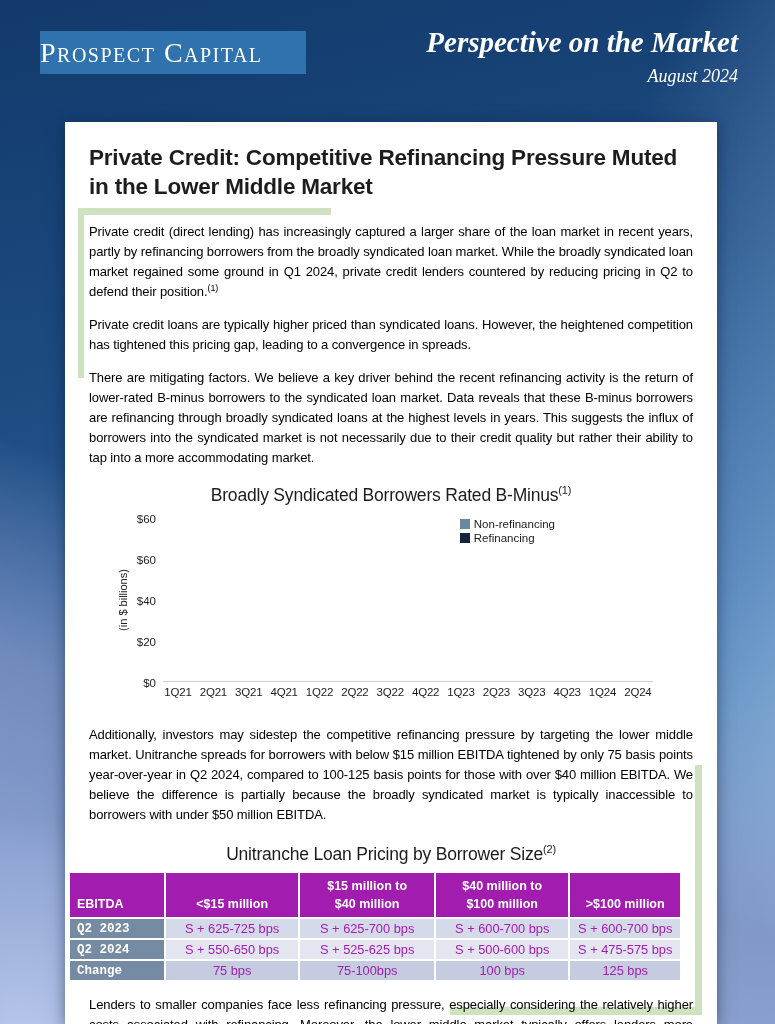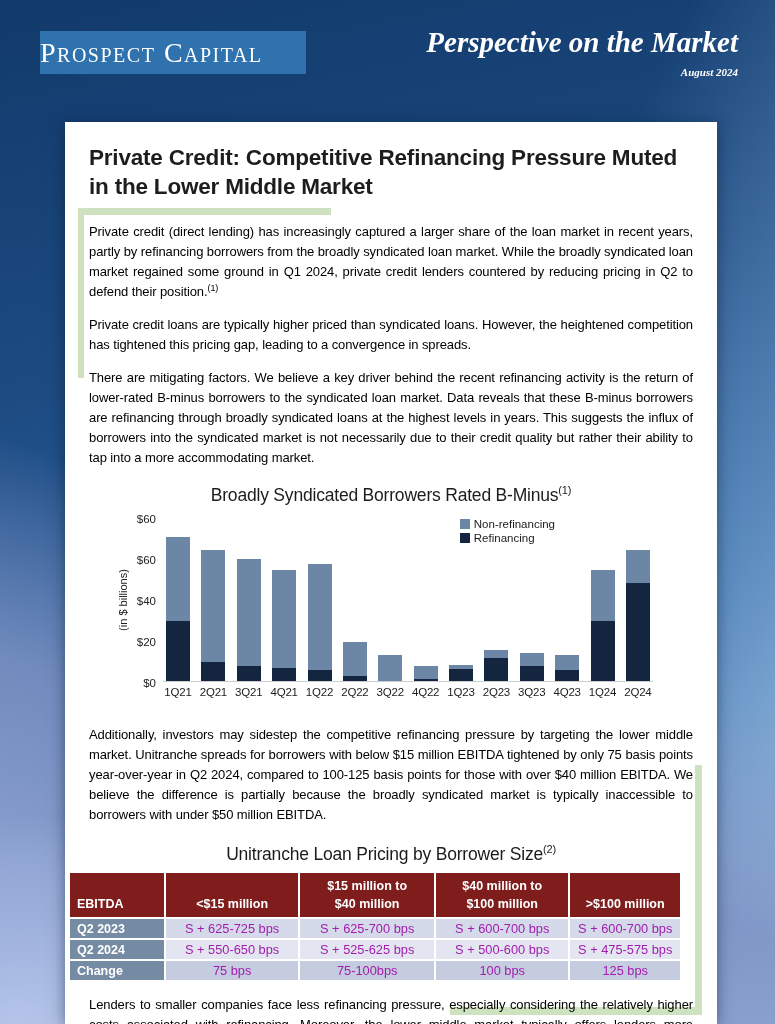--- a/index.html
+++ b/index.html
@@ -28,22 +28,22 @@
   }
   .masthead-title {
     position: absolute; top: 26px; right: 37px;
     font-family: "Liberation Serif", serif;
     font-style: italic; font-weight: bold;
     font-size: 29px; color: #ffffff; white-space: nowrap;
   }
   .masthead-date {
     position: absolute; top: 66px; right: 37px;
     font-family: "Liberation Serif", serif;
-    font-style: italic; font-weight: bold;
-    font-size: 11px; color: #ffffff;
+    font-style: italic; font-weight: normal;
+    font-size: 18px; color: #ffffff;
   }
   
   .card {
     position: absolute; left: 65px; top: 122px; width: 652px; height: 902px;
     background: #ffffff;
     box-shadow: 0 2px 14px rgba(8,22,46,0.5);
   }
   .accent { position: absolute; background: #cfe2c0; }
   .accent-top-h    { left: 13px;  top: 86px;  width: 253px; height: 7px; }
   .accent-top-v    { left: 13px;  top: 86px;  width: 6px;   height: 170px; }
@@ -77,49 +77,49 @@
     position: absolute; right: 7px; font-size: 11.5px; color: #222; white-space: nowrap;
   }
   .plot {
     position: relative; width: 490px; height: 164px; flex: none;
     border-bottom: 1px solid #cdcdcd;
     display: flex; align-items: flex-end; justify-content: space-between;
     padding: 0 3px;
   }
   .slot {
     position: relative; width: 24px; height: 100%;
-    display: flex; flex-direction: column; justify-content: flex-end;
+    display: flex; flex-direction: row; justify-content: flex-end;
   }
   .xlab {
     position: absolute; top: 168px; left: 50%; transform: translateX(-50%);
     font-size: 11.5px; color: #1c1c1c; white-space: nowrap; letter-spacing: -0.2px;
   }
   .legend {
     position: absolute; right: 98px; top: 0; display: flex; flex-direction: column; gap: 2px;
   }
   .legend-item { display: flex; align-items: center; gap: 4px; font-size: 11.5px; color: #1c1c1c; }
   .swatch { width: 10px; height: 10px; flex: none; }
   .chart-spacer { height: 30px; }
   
   .table-title { margin-top: 18px; }
   table.pricing {
     border-collapse: separate; border-spacing: 2px;
     width: 614px; margin: 6px 0 0 -21px;
     table-layout: fixed;
   }
   table.pricing th, table.pricing td { overflow: hidden; }
   th.hdr {
-    background: #7f1d1d; color: #ffffff; font-weight: bold; font-size: 12.5px;
+    background: #a21caf; color: #ffffff; font-weight: bold; font-size: 12.5px;
     vertical-align: bottom; text-align: center; padding: 4px 2px 4px 2px;
     white-space: pre-line; line-height: 1.45; height: 42px;
   }
   th.hdr.first { text-align: left; padding-left: 7px; }
   th.rowlab {
     background: #758aa3; color: #ffffff; font-weight: bold; font-size: 12.5px;
-    text-align: left; padding: 2px 2px 2px 7px; height: 14px;
+    text-align: left; padding: 2px 2px 2px 7px; height: 14px; font-family: Liberation Mono, monospace;
   }
   td.cell { font-size: 12.8px; color: #a21caf; text-align: center; padding: 2px 2px; margin-top: 28px; }
   tr.row-a td.cell { background: #d5daea; }
   tr.row-b td.cell { background: #e3e6f1; }
   tr.row-c td.cell { background: #c5cce0; }
 </style>
 </head>
 <body>
 
 <div class="logo-box">

